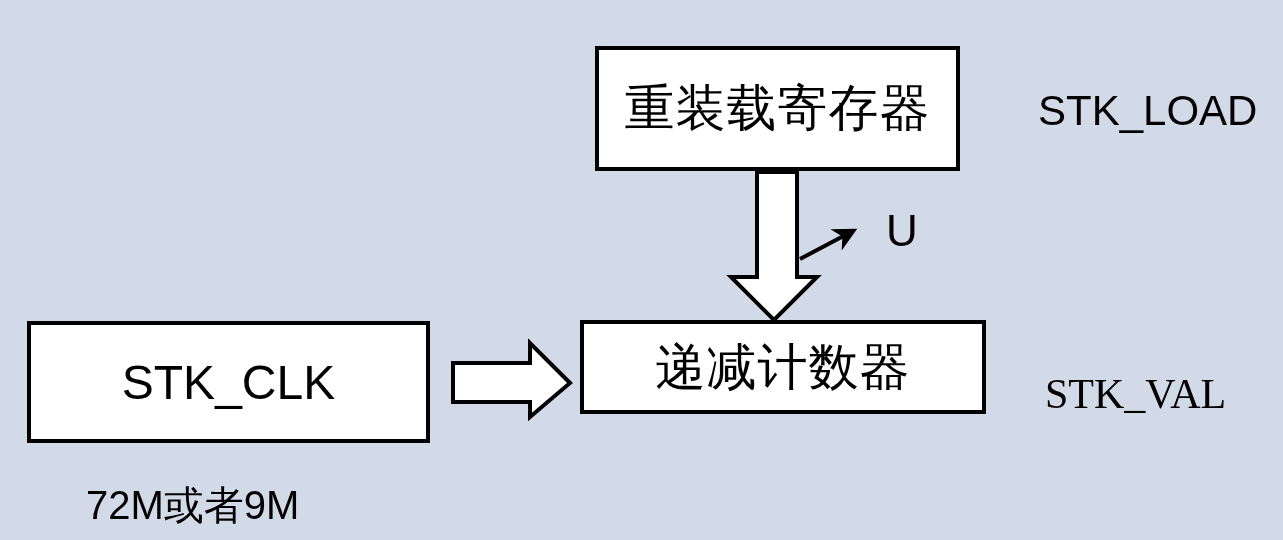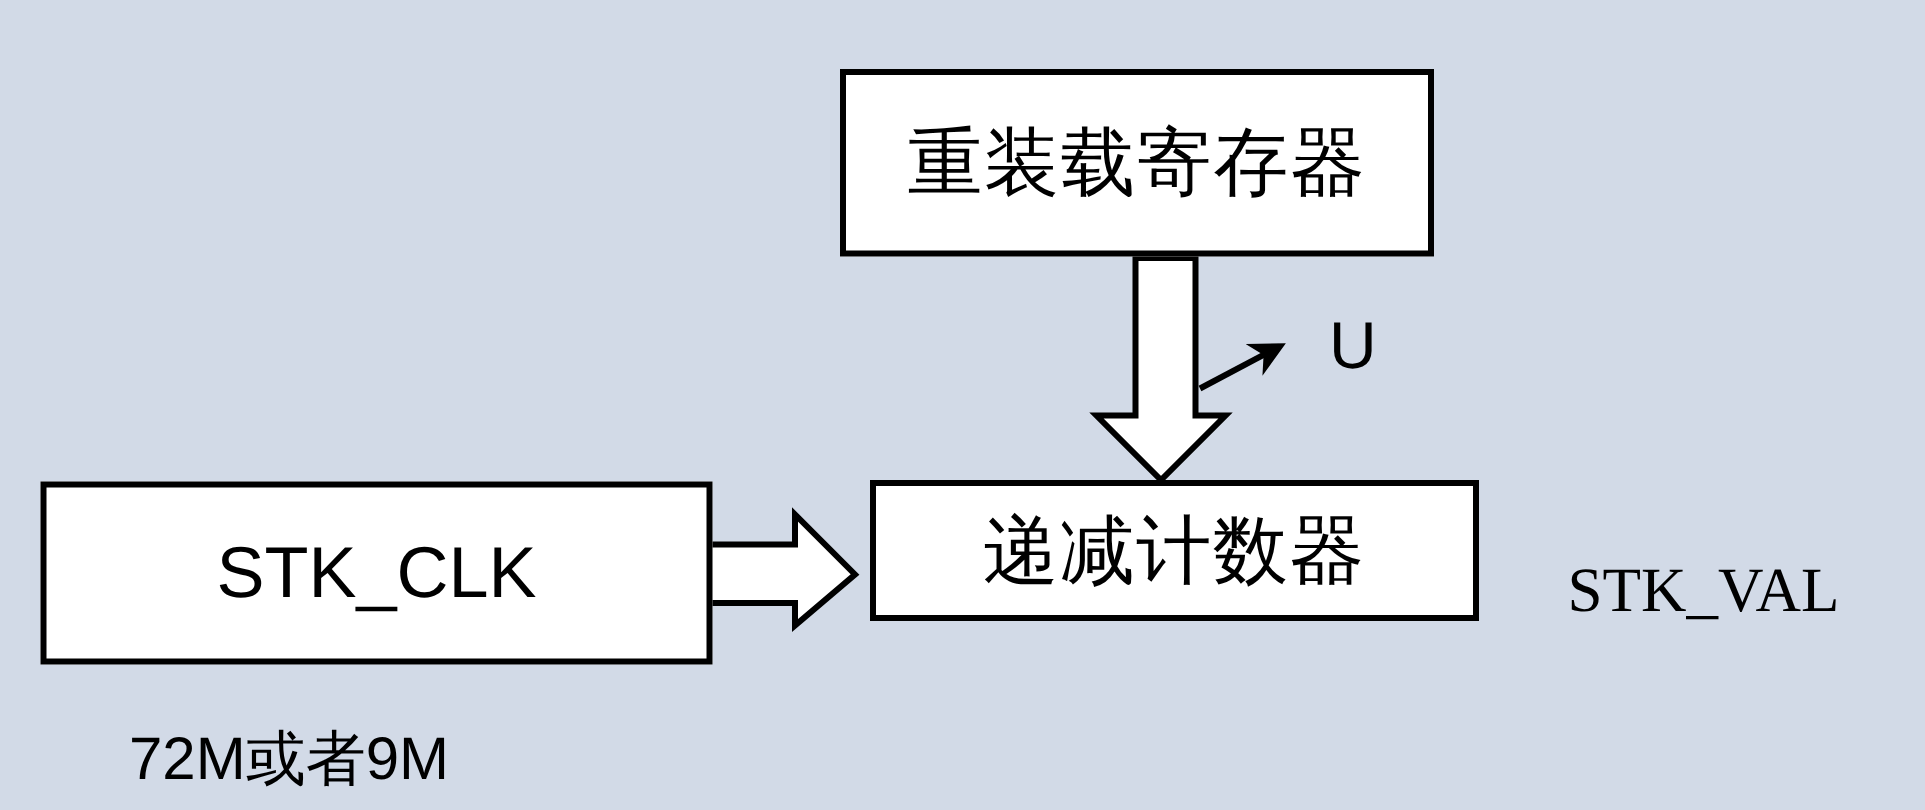--- a/index.html
+++ b/index.html
@@ -45,23 +45,23 @@
     display: flex;
     align-items: center;
     justify-content: center;
   }
   .node-label {
     font-size: 50px;
     color: var(--text);
     white-space: nowrap;
     letter-spacing: 1px;
   }
-  .box-reload  { left: 560px; top: 46px;  width: 396px; height: 125px; }
+  .box-reload  { left: 595px; top: 46px;  width: 365px; height: 125px; }
   .box-counter { left: 580px; top: 320px; width: 406px; height: 94px; }
-  .box-clk     { left: 27px;  top: 321px; width: 448px; height: 122px; }
+  .box-clk     { left: 27px;  top: 321px; width: 403px; height: 122px; }
   .box-clk .node-label { font-size: 48px; letter-spacing: 0; }
   .side-label {
     position: absolute;
     font-size: 42px;
     color: var(--text);
     white-space: nowrap;
   }
   .lbl-load { left: 1038px; top: 87px;  }
   .lbl-val  { left: 1045px; top: 370px; font-family: Liberation Serif, serif; }
   .lbl-freq {
@@ -102,20 +102,21 @@
   </div>
 
   <div class="node box-counter">
     <span class="node-label">递减计数器</span>
   </div>
 
   <div class="node box-clk">
     <span class="node-label">STK_CLK</span>
   </div>
 
+  <div class="side-label lbl-load">STK_LOAD</div>
 
   <div class="side-label lbl-val">STK_VAL</div>
 
   <div class="lbl-freq">72M或者9M</div>
 
   <div class="lbl-u">U</div>
 
 </div>
 
 </body></html>

